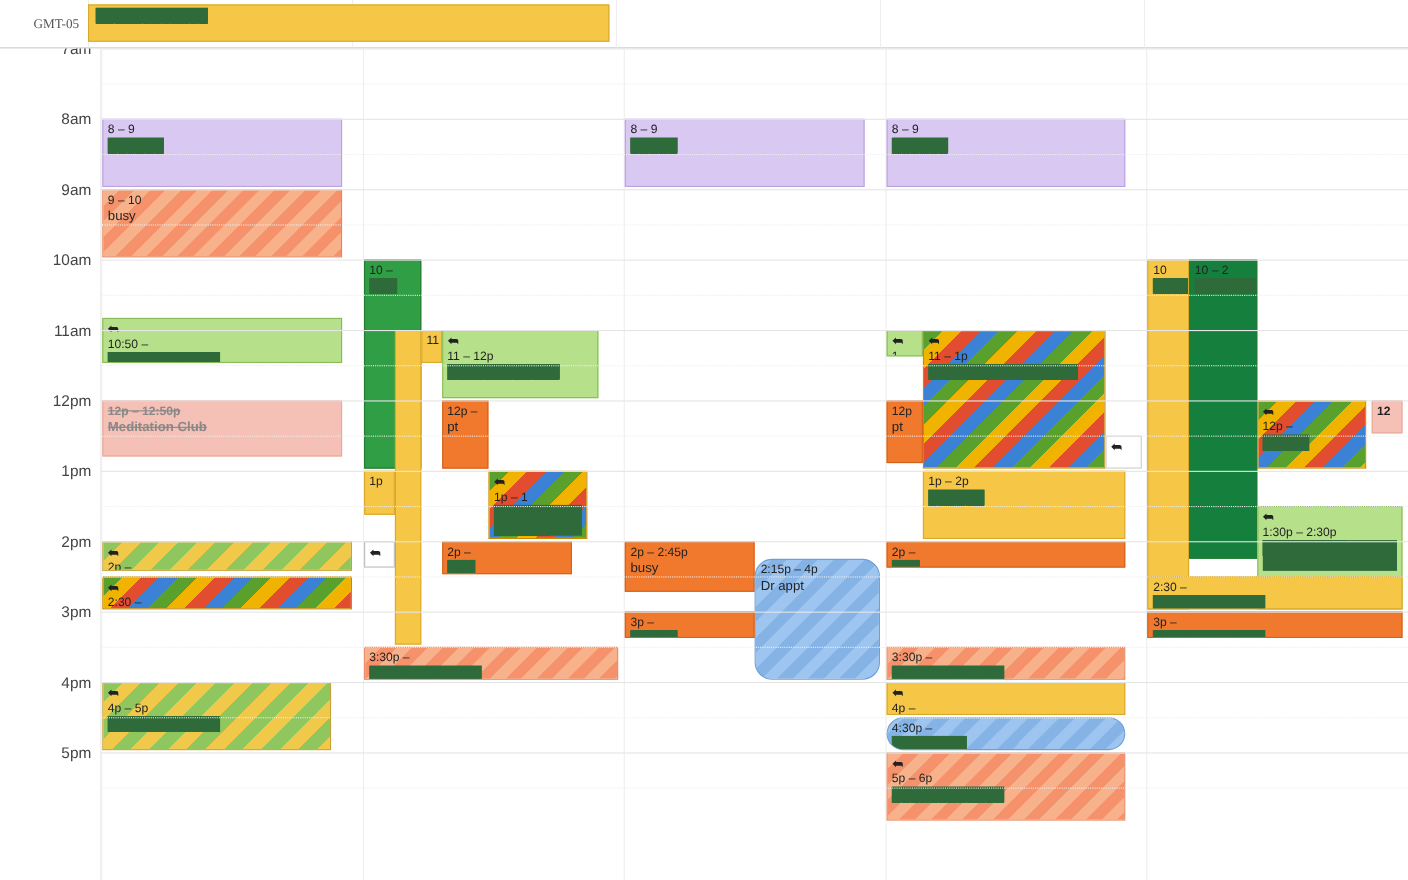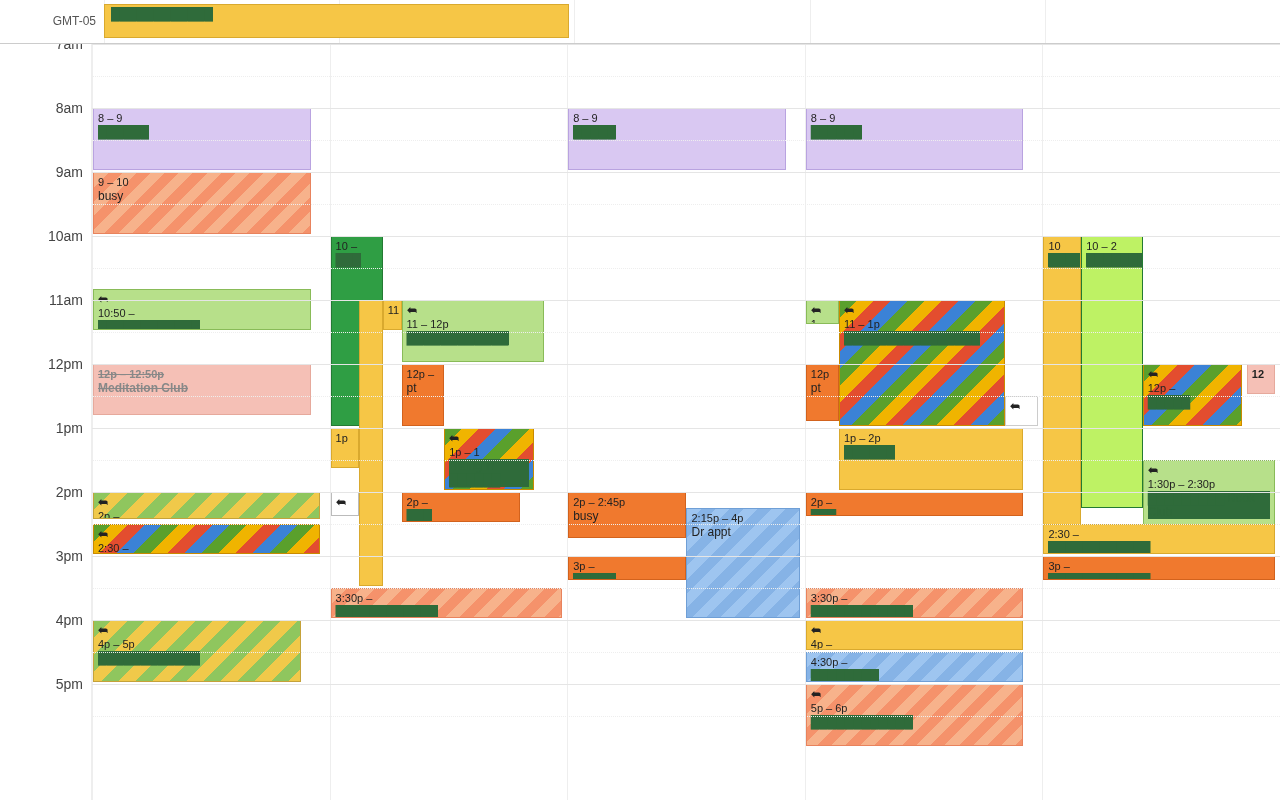--- a/index.html
+++ b/index.html
@@ -7,40 +7,40 @@
 
   .calendar { display: flex; flex-direction: column; width: 100%; height: 100%; }
 
   
   .header-row { display: flex; height: 40px; border-bottom: 1px solid #ccc; }
   .tz-spacer { width: 92px; }
   .day-head { flex: 1; text-align: center; font-size: 16px; color: #333; padding-top: 10px; border-left: 1px solid #eee; }
 
   
   .allday-row { display: flex; height: 44px; border-bottom: 1px solid #ccc; }
-  .tz-cell { width: 104px; font-size: 12px; color: #555; padding: 14px 8px 0 0; text-align: right; }
+  .tz-cell { width: 80px; font-size: 12px; color: #555; padding: 14px 8px 0 0; text-align: right; font-family: Liberation Serif, serif; }
   .allday-grid { flex: 1; position: relative; display: flex; }
   .allday-col { flex: 1; border-left: 1px solid #eee; }
   .allday-event { position: absolute; top: 4px; height: 34px; border: 1px solid; font-size: 12px; padding: 2px 6px; overflow: hidden; white-space: nowrap; }
 
   
   .grid-wrap { flex: 1; display: flex; position: relative; overflow: hidden; }
   .hours-col { width: 92px; border-right: 1px solid #eee; }
   .hour-label { height: 64px; text-align: right; padding-right: 8px; font-size: 14px; color: #444; position: relative; top: -8px; }
   .days-grid { flex: 1; display: flex; position: relative; }
   .day-col { flex: 1; border-left: 1px solid #eee; position: relative; }
   .hour-line { position: absolute; left: 0; right: 0; border-top: 1px solid #e5e5e5; }
   .half-line { position: absolute; left: 0; right: 0; border-top: 1px dotted #eee; }
 
   .ev { position: absolute; font-size: 12px; line-height: 14px; padding: 2px 4px; overflow: hidden; border: 1px solid rgba(0,0,0,.15); }
   .ev .t { font-size: 11px; display: block; }
   .ev .lbl { font-size: 12px; }
   .ev.decl { text-decoration: line-through; color: #888; }
   .ev.stripe-or { background: repeating-linear-gradient(135deg,#f7b28b 0 10px,#f5926b 10px 20px); border-color:#e8835d; }
-  .ev.stripe-bl { background: repeating-linear-gradient(135deg,#9ec5f0 0 10px,#86b3e6 10px 20px); border-color:#6f9fd6; }
+  .ev.stripe-bl { background: repeating-linear-gradient(135deg,#9ec5f0 0 10px,#86b3e6 10px 20px); border-color:#6f9fd6;border-radius:16px; }
   .ev.rainbow { background: repeating-linear-gradient(135deg,#5aa02c 0 12px,#f0b400 12px 24px,#e34d2f 24px 36px,#3b82d6 36px 48px); border-color:#c98a00; color:#222; }
   .ev.gy { background: repeating-linear-gradient(135deg,#8fc65e 0 12px,#f0c94a 12px 24px); border-color:#c5a23a; }
   .ev.pink { background: #f5c0b6; border-color:#e6a99c;font-weight:bold; }
   .reply { display:inline-block; transform: scaleX(-1); font-weight:bold; margin-right:3px; }
   .redact { display:inline-block; background:#2f6b3a; color:#2f6b3a; }
 </style>
 </head>
 <body>
 
 <div class="calendar">
@@ -112,21 +112,21 @@
           <div class="ev" style="top: 352px; height: 30px; left: 84%; width: 14%; background: rgb(255, 255, 255); border-color: rgb(204, 204, 204);"><span class="reply">➦</span></div>
           <div class="ev" style="top: 384px; height: 62px; left: 14%; width: 78%; background: rgb(246, 198, 70); border-color: rgb(217, 169, 46);"><span class="t">1p – 2p</span><span class="lbl"><span class="redact">██████</span></span></div>
           <div class="ev" style="top: 448px; height: 23.6px; left: 0%; width: 92%; background: rgb(240, 121, 46); border-color: rgb(210, 98, 29);"><span class="t">2p –</span><span class="lbl"><span class="redact">███</span></span></div>
           <div class="ev stripe-or" style="top: 544px; height: 30px; left: 0%; width: 92%;"><span class="t">3:30p –</span><span class="lbl"><span class="redact">████████████</span></span></div>
           <div class="ev" style="top: 576px; height: 30px; left: 0%; width: 92%; background: rgb(246, 198, 70); border-color: rgb(217, 169, 46);"><span class="reply">➦</span><span class="t">4p –</span></div>
           <div class="ev stripe-bl" style="top: 608px; height: 30px; left: 0%; width: 92%;"><span class="t">4:30p –</span><span class="lbl"><span class="redact">████████</span></span></div>
           <div class="ev stripe-or" style="top: 640px; height: 62px; left: 0%; width: 92%;"><span class="reply">➦</span><span class="t">5p – 6p</span><span class="lbl"><span class="redact">████████████</span></span></div>
         </div>
       <div class="day-col" id="col-4">
           <div class="ev" style="top: 192px; height: 318px; left: 0%; width: 16%; background: rgb(246, 198, 70); border-color: rgb(217, 169, 46);"><span class="t">10</span><span class="lbl"><span class="redact">████████████</span></span></div>
-          <div class="ev" style="top: 192px; height: 272px; left: 16%; width: 26%; background: #bef264; border-color: rgb(35, 122, 51);"><span class="t">10 – 2</span><span class="lbl"><span class="redact">████████████</span></span></div>
+          <div class="ev" style="top: 192px; height: 272px; left: 16%; width: 26%; background: #15803d; border-color: rgb(35, 122, 51);"><span class="t">10 – 2</span><span class="lbl"><span class="redact">████████████</span></span></div>
           <div class="ev rainbow" style="top: 320px; height: 62px; left: 42%; width: 42%;"><span class="reply">➦</span><span class="t">12p –</span><span class="lbl"><span class="redact">█████</span></span></div>
           <div class="ev pink" style="top: 320px; height: 30px; left: 86%; width: 12%;">
             <span class="t">12</span>
           </div>
           <div class="ev" style="top: 416px; height: 94px; left: 42%; width: 56%; background: rgb(183, 224, 138); border-color: rgb(137, 187, 88);"><span class="reply">➦</span><span class="t">1:30p – 2:30p</span><span class="lbl"><span class="redact">█████████ Book Club</span></span></div>
           <div class="ev" style="top: 480px; height: 30px; left: 0%; width: 98%; background: rgb(246, 198, 70); border-color: rgb(217, 169, 46);"><span class="t">2:30 –</span><span class="lbl"><span class="redact">████████████</span></span></div>
           <div class="ev" style="top: 512px; height: 23.6px; left: 0%; width: 98%; background: rgb(240, 121, 46); border-color: rgb(210, 98, 29);"><span class="t">3p –</span><span class="lbl"><span class="redact">████████████</span></span></div>
         </div>
     <div class="hour-line" style="top: 0px;"></div>
         <div class="half-line" style="top: 32px;"></div>

